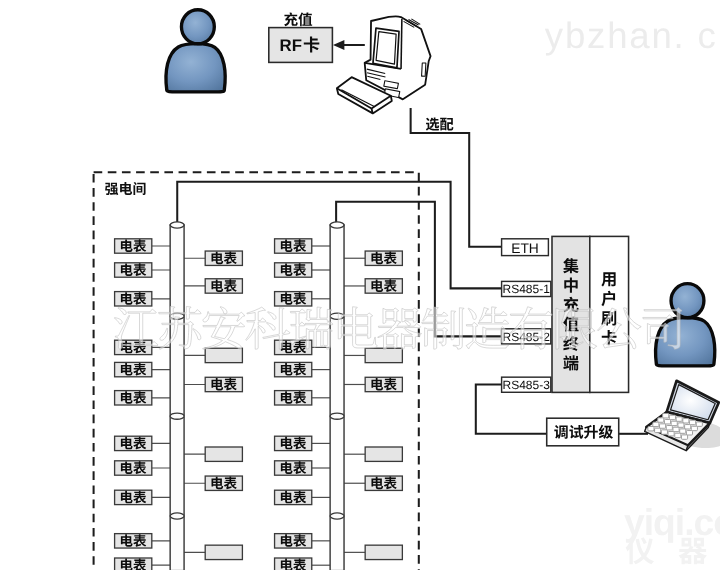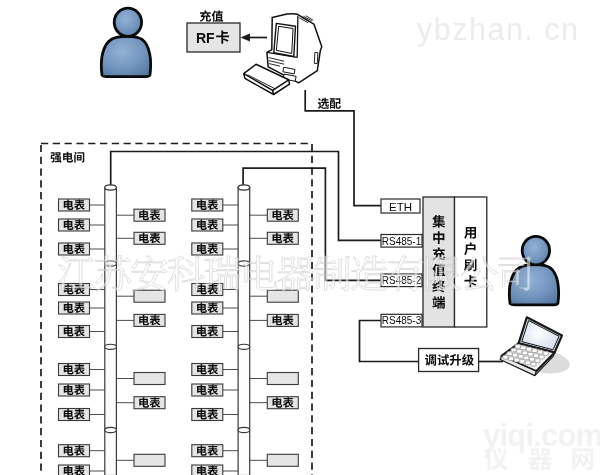--- a/index.html
+++ b/index.html
@@ -1,15 +1,15 @@
 <!DOCTYPE html>
 <html><head><meta charset="utf-8"><style>
 html,body{margin:0;padding:0;background:#fff;}
 *{box-sizing:border-box;}
-.page{position:relative;width:600px;height:475px;overflow:hidden;font-family:"Liberation Sans",sans-serif;}
+.page{position:relative;width:600px;height:475px;overflow:hidden;font-family:"Liberation Sans",sans-serif;padding-left:37px;}
 </style></head><body>
 <div class="page">
 <svg width="600" height="475" viewBox="0 0 600 475" xmlns="http://www.w3.org/2000/svg">
 <defs>
 <path id="s7535" d="M429 381V288H235V381ZM558 381H754V288H558ZM429 491H235V588H429ZM558 491V588H754V491ZM111 705V112H235V170H429V117C429 -37 468 -78 606 -78C637 -78 765 -78 798 -78C920 -78 957 -20 974 138C945 144 906 160 876 176V705H558V844H429V705ZM854 170C846 69 834 43 785 43C759 43 647 43 620 43C565 43 558 52 558 116V170Z"></path>
 <path id="s8868" d="M235 -89C265 -70 311 -56 597 30C590 55 580 104 577 137L361 78V248C408 282 452 320 490 359C566 151 690 4 898 -66C916 -34 951 14 977 39C887 64 811 106 750 160C808 193 873 236 930 277L830 351C792 314 735 270 682 234C650 275 624 320 604 370H942V472H558V528H869V623H558V676H908V777H558V850H437V777H99V676H437V623H149V528H437V472H56V370H340C253 301 133 240 21 205C46 181 82 136 99 108C145 125 191 146 236 170V97C236 53 208 29 185 17C204 -7 228 -60 235 -89Z"></path>
 <path id="s5145" d="M150 290C177 299 210 304 311 310C295 170 250 75 40 18C68 -9 102 -60 116 -93C367 -14 425 124 445 317L552 323V83C552 -33 583 -71 702 -71C725 -71 804 -71 828 -71C931 -71 963 -23 976 146C942 155 888 176 861 198C857 66 850 42 817 42C797 42 737 42 722 42C688 42 683 47 683 85V329L774 333C795 307 814 282 827 261L937 329C886 404 778 509 692 582L592 523C620 498 649 469 678 439L313 427C361 473 410 527 454 583H939V699H515L602 725C587 762 556 816 527 857L402 826C426 787 453 736 467 699H61V583H291C246 523 198 472 178 456C153 431 132 416 109 411C123 376 143 316 150 290Z"></path>
 <path id="s503c" d="M585 848C583 820 581 790 577 758H335V656H563L551 587H378V30H291V-71H968V30H891V587H660L677 656H945V758H697L712 844ZM483 30V87H781V30ZM483 362H781V306H483ZM483 444V499H781V444ZM483 225H781V169H483ZM236 847C188 704 106 562 20 471C40 441 72 375 83 346C102 367 120 390 138 414V-89H249V592C287 663 320 738 347 811Z"></path>
 <path id="s5361" d="M409 850V496H46V377H414V-89H542V196C644 153 783 91 851 54L919 162C840 200 683 261 584 298L542 236V377H957V496H536V616H861V731H536V850Z"></path>
 <path id="s9009" d="M44 754C99 705 166 635 194 587L293 662C261 710 192 776 135 821ZM422 819C399 732 356 644 302 589C329 575 378 544 400 525C423 552 445 586 466 623H590V507H317V403H481C467 305 431 227 296 178C323 155 355 109 368 79C536 149 583 262 603 403H667V227C667 121 687 86 783 86C801 86 840 86 859 86C932 86 962 120 974 254C941 262 891 281 869 300C866 209 862 196 846 196C838 196 810 196 804 196C787 196 786 199 786 228V403H959V507H709V623H918V724H709V844H590V724H512C521 747 529 770 535 794ZM272 464H46V353H157V96C116 74 73 41 32 5L112 -100C165 -37 221 21 258 21C280 21 311 -8 352 -33C419 -71 499 -83 617 -83C715 -83 866 -78 940 -73C941 -41 960 19 972 51C875 37 720 28 620 28C516 28 430 34 367 72C323 98 299 122 272 128Z"></path>

